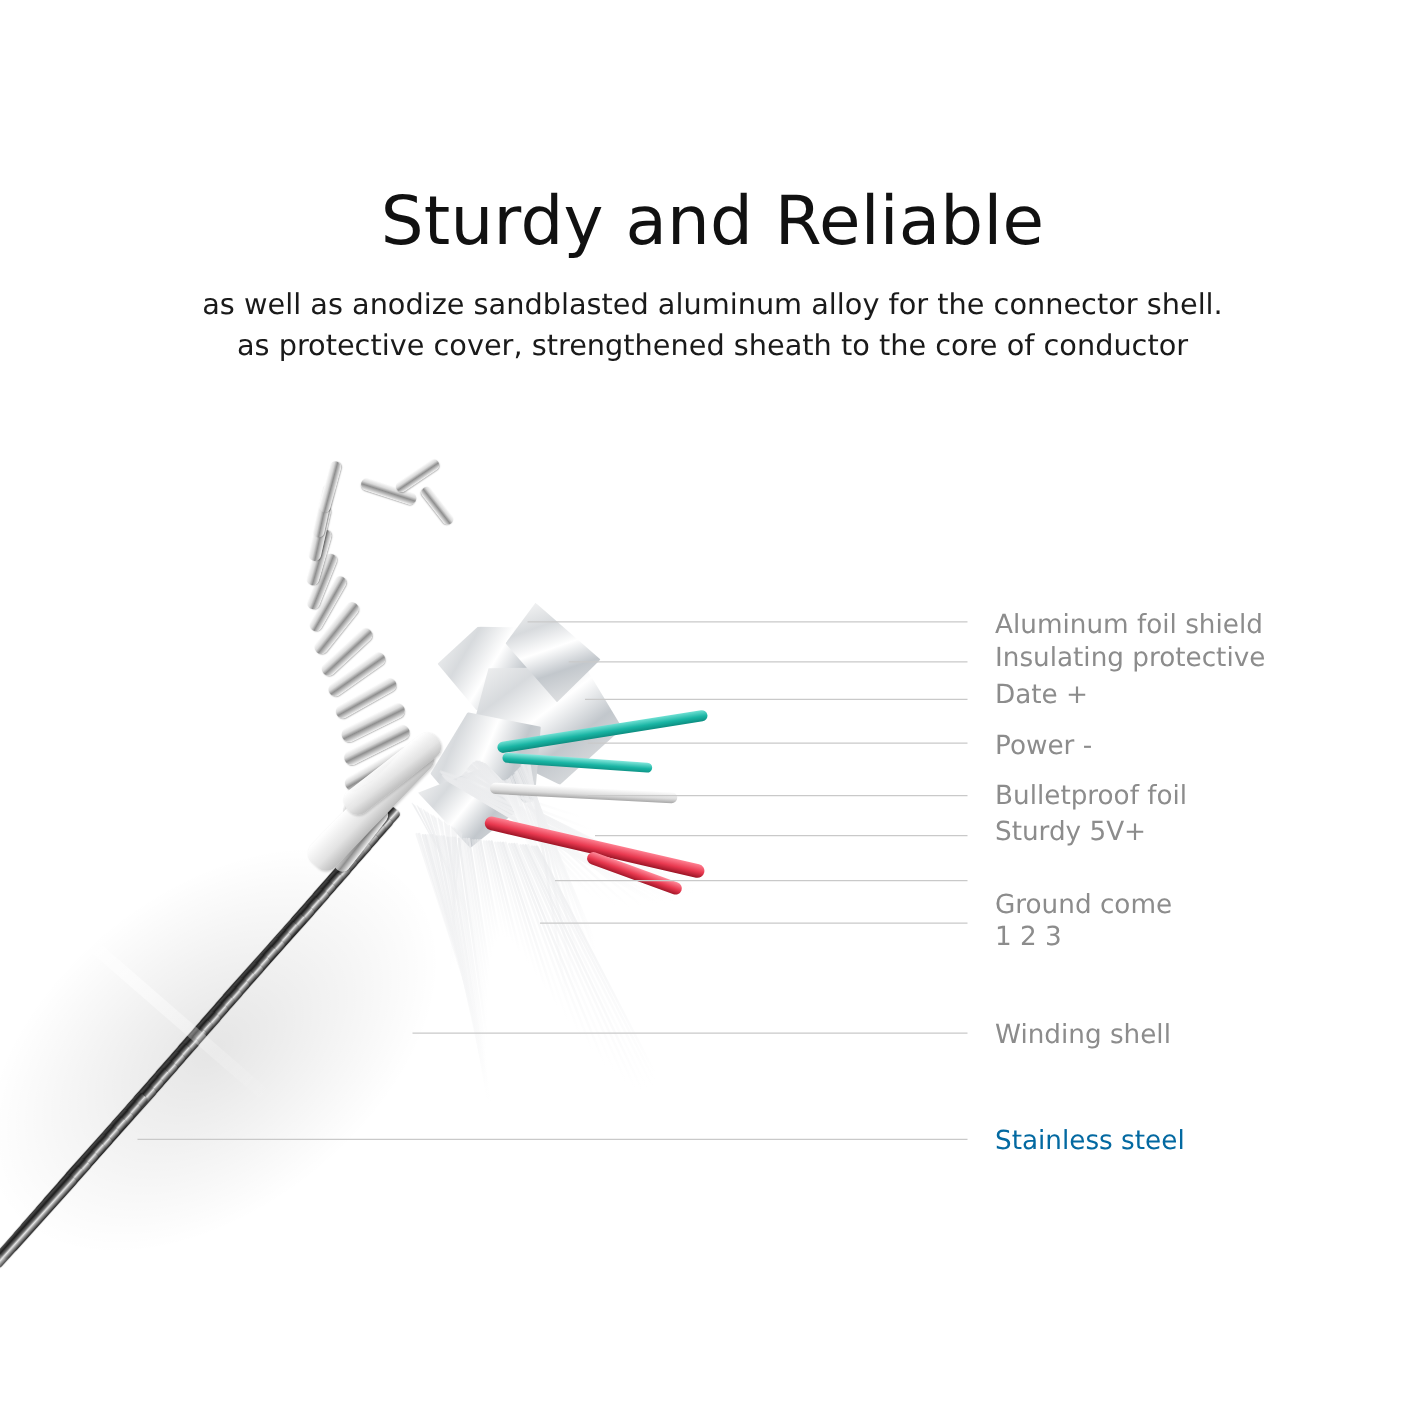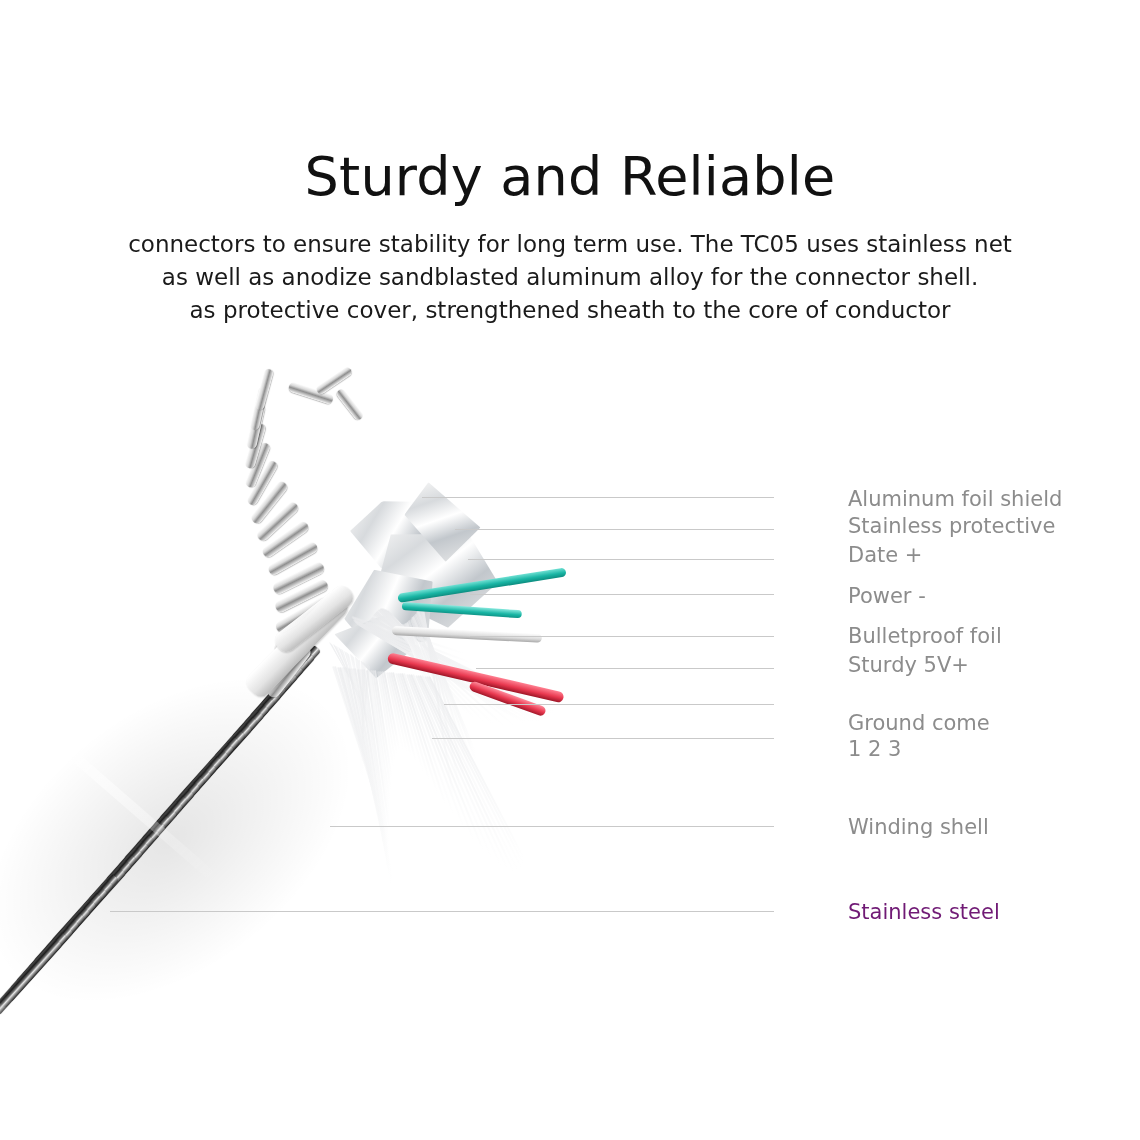--- a/index.html
+++ b/index.html
@@ -56,21 +56,21 @@
   
   .leader {
     position: absolute;
     height: 1px;
     background: #c9c9c9;
   }
 
   
   .callout {
     position: absolute;
-    left: 848px;
+    left: 796px;
     font-size: 21px;
     line-height: 27px;
     color: #8c8c8c;
     white-space: nowrap;
     font-family: "DejaVu Sans", sans-serif;
   }
   .braid-seg {
     position: absolute;
     background: linear-gradient(180deg,#4a4a4a 0%,#1d1d1d 22%,#6f6f6f 45%,#e8e8e8 60%,#9a9a9a 75%,#2a2a2a 100%);
     border-radius: 3px;
@@ -111,21 +111,20 @@
   }
 </style>
 </head>
 <body>
 
 <div id="page">
 
   <div class="title">Sturdy and Reliable</div>
 
   <div class="body-copy">
-    <p>connectors to ensure stability for long term use. The TC05 uses stainless net</p>
     <p>as well as anodize sandblasted aluminum alloy for the connector shell.</p>
     <p>as protective cover, strengthened sheath to the  core of conductor</p>
   </div>
 
   <div id="photo">
       <div class="shadow-blob" style="left:-40px;top:330px;width:420px;height:260px;transform:rotate(-38deg);"></div>
       <div class="braid-seg" style="left:252.0px;top:292.0px;width:78.0px;height:9.5px;transform:rotate(-48deg);opacity:0.93;"></div>
       <div class="braid-seg" style="left:246.0px;top:298.7px;width:78.4px;height:9.5px;transform:rotate(-48deg);opacity:0.93;"></div>
       <div class="braid-seg" style="left:239.9px;top:305.3px;width:78.7px;height:9.5px;transform:rotate(-48deg);opacity:0.93;"></div>
       <div class="braid-seg" style="left:233.9px;top:312.0px;width:79.1px;height:9.5px;transform:rotate(-48deg);opacity:0.93;"></div>
@@ -361,24 +360,24 @@
       <div class="leader" style="left: 470px; top: 636px; width: 304px; background: rgb(201, 201, 201);"></div>
       <div class="leader" style="left: 476px; top: 668px; width: 298px; background: rgb(201, 201, 201);"></div>
       <div class="leader" style="left: 444px; top: 704px; width: 330px; background: rgb(201, 201, 201);"></div>
       <div class="leader" style="left: 432px; top: 738px; width: 342px; background: rgb(201, 201, 201);"></div>
       <div class="leader" style="left: 330px; top: 826px; width: 444px; background: rgb(201, 201, 201);"></div>
       <div class="leader" style="left: 110px; top: 911px; width: 664px; background: rgb(201, 201, 201);"></div>
     </div>
 
   <div id="callouts">
       <div class="callout" style="top: 486px; color: rgb(140, 140, 140);">Aluminum foil shield</div>
-      <div class="callout" style="top: 513px; color: rgb(140, 140, 140);">Stainless protective</div>
+      <div class="callout" style="top: 513px; color: rgb(140, 140, 140);">Insulating protective</div>
       <div class="callout" style="top: 542px; color: rgb(140, 140, 140);">Date +</div>
       <div class="callout" style="top: 583px; color: rgb(140, 140, 140);">Power -</div>
       <div class="callout" style="top: 623px; color: rgb(140, 140, 140);">Bulletproof foil</div>
       <div class="callout" style="top: 652px; color: rgb(140, 140, 140);">Sturdy 5V+</div>
       <div class="callout" style="top: 710px; color: rgb(140, 140, 140);">Ground come</div>
       <div class="callout" style="top: 736px; color: rgb(140, 140, 140);">1 2 3</div>
       <div class="callout" style="top: 814px; color: rgb(140, 140, 140);">Winding shell</div>
-      <div class="callout" style="top: 899px; color: #701a75;">Stainless steel</div>
+      <div class="callout" style="top: 899px; color: #0369a1;">Stainless steel</div>
     </div>
 
 </div>
 
 </body></html>

